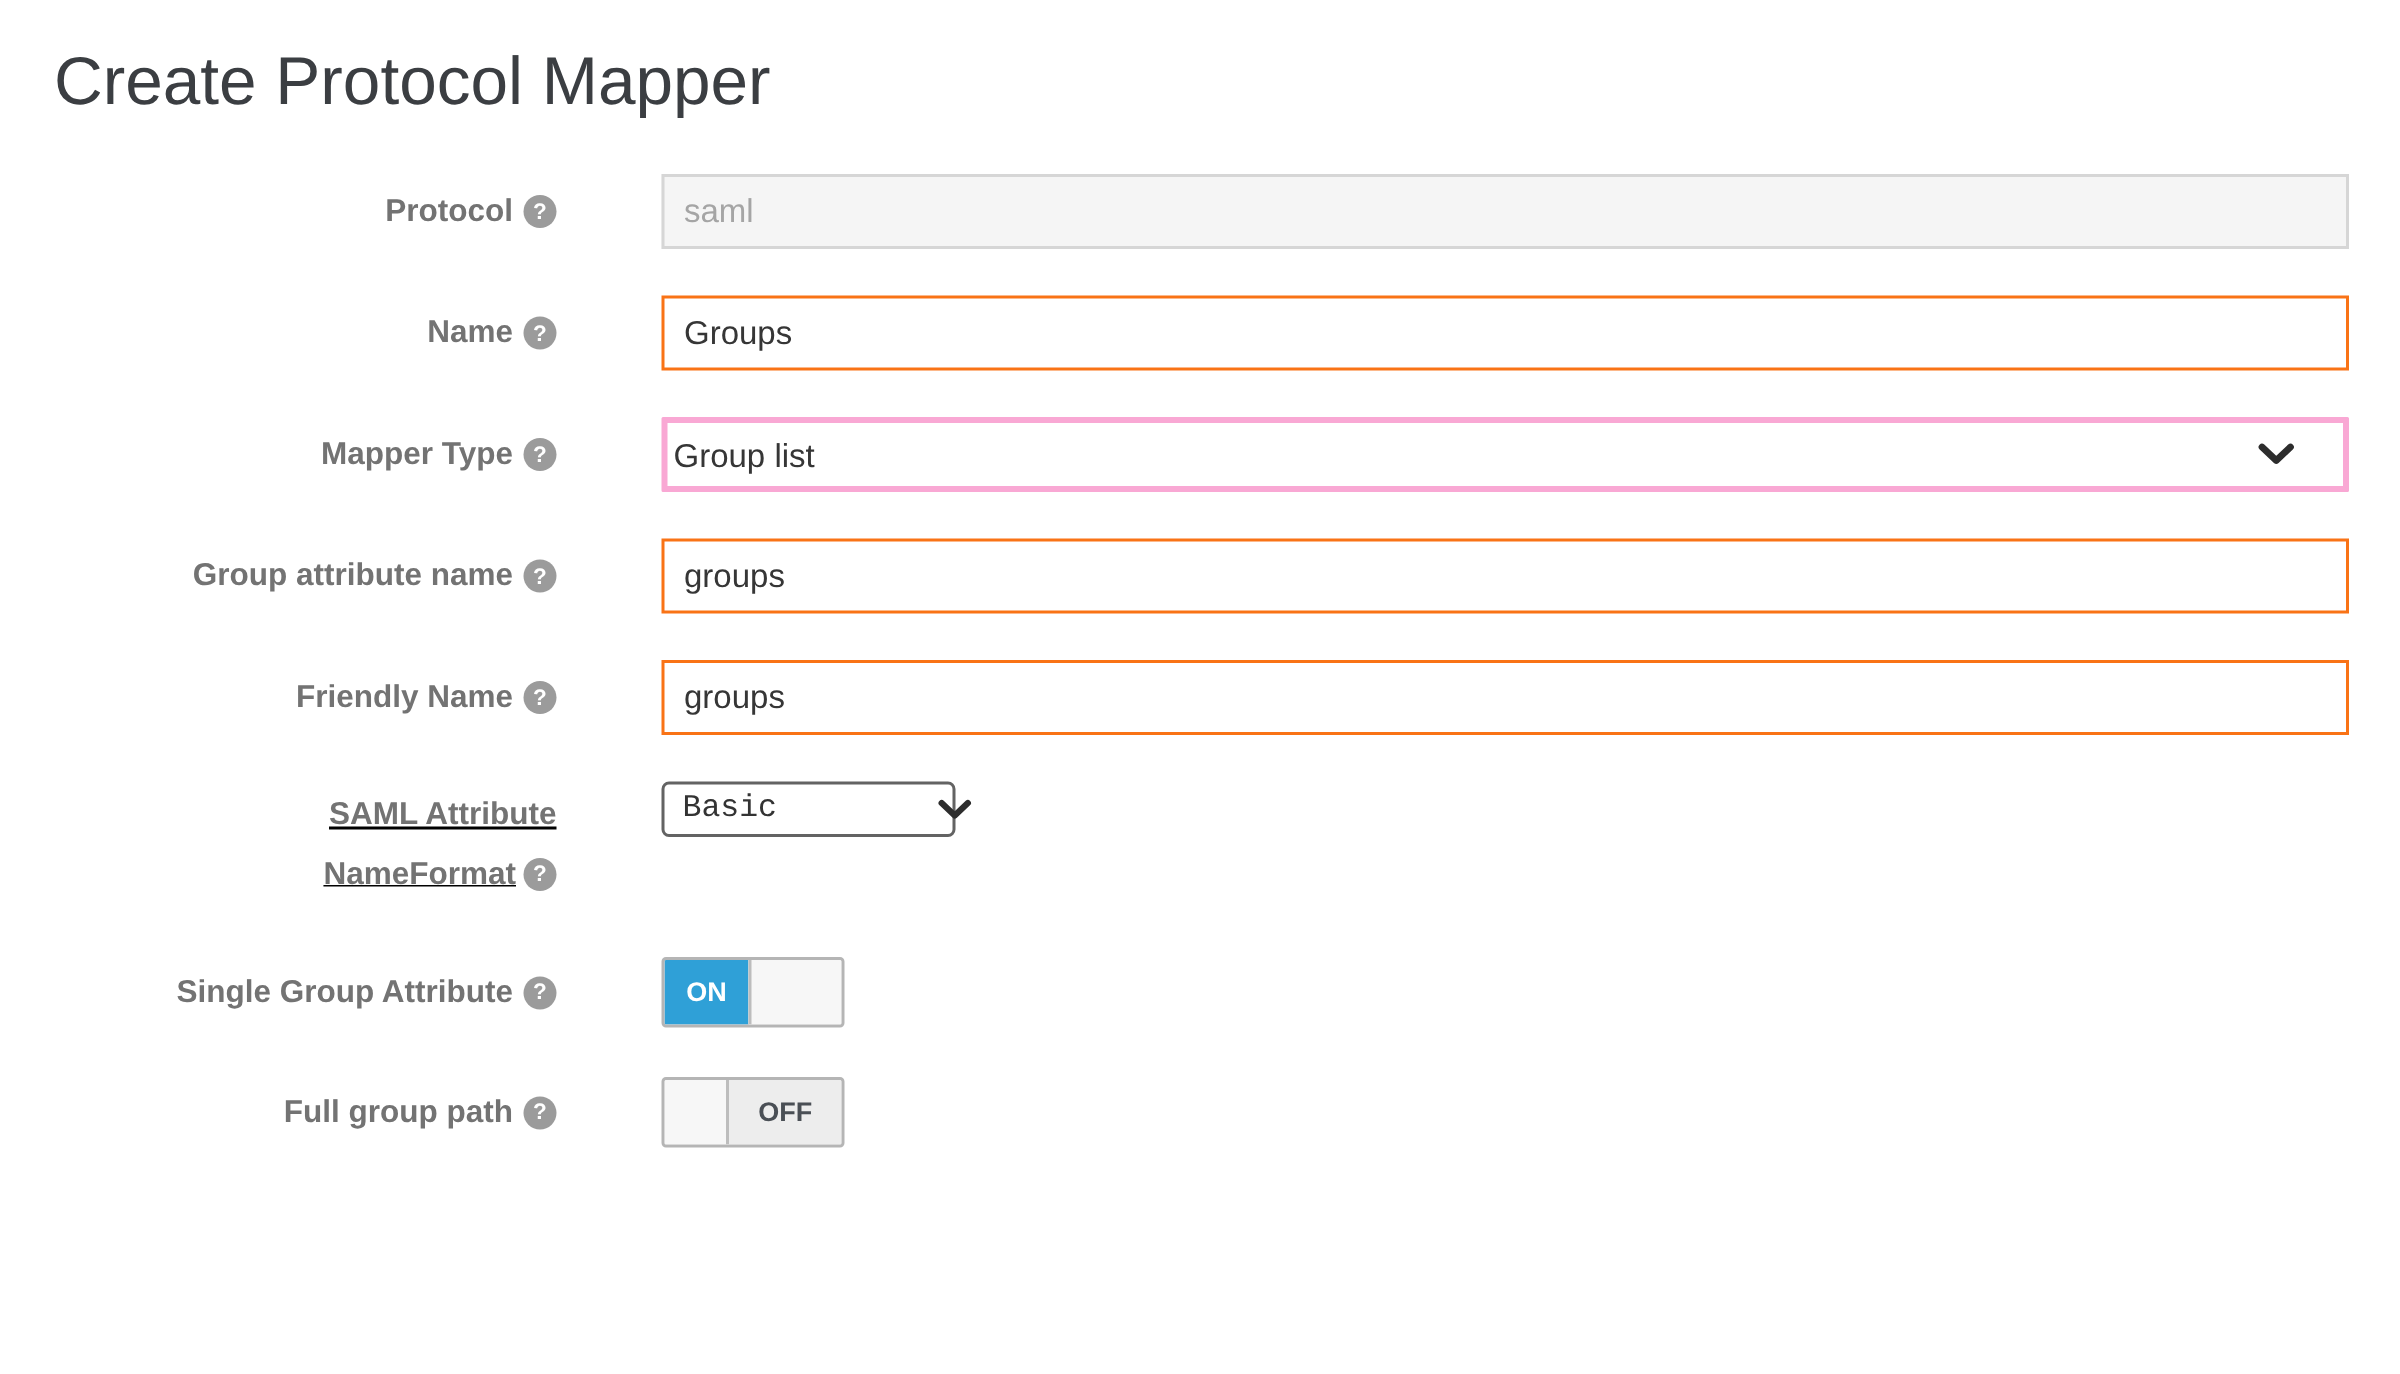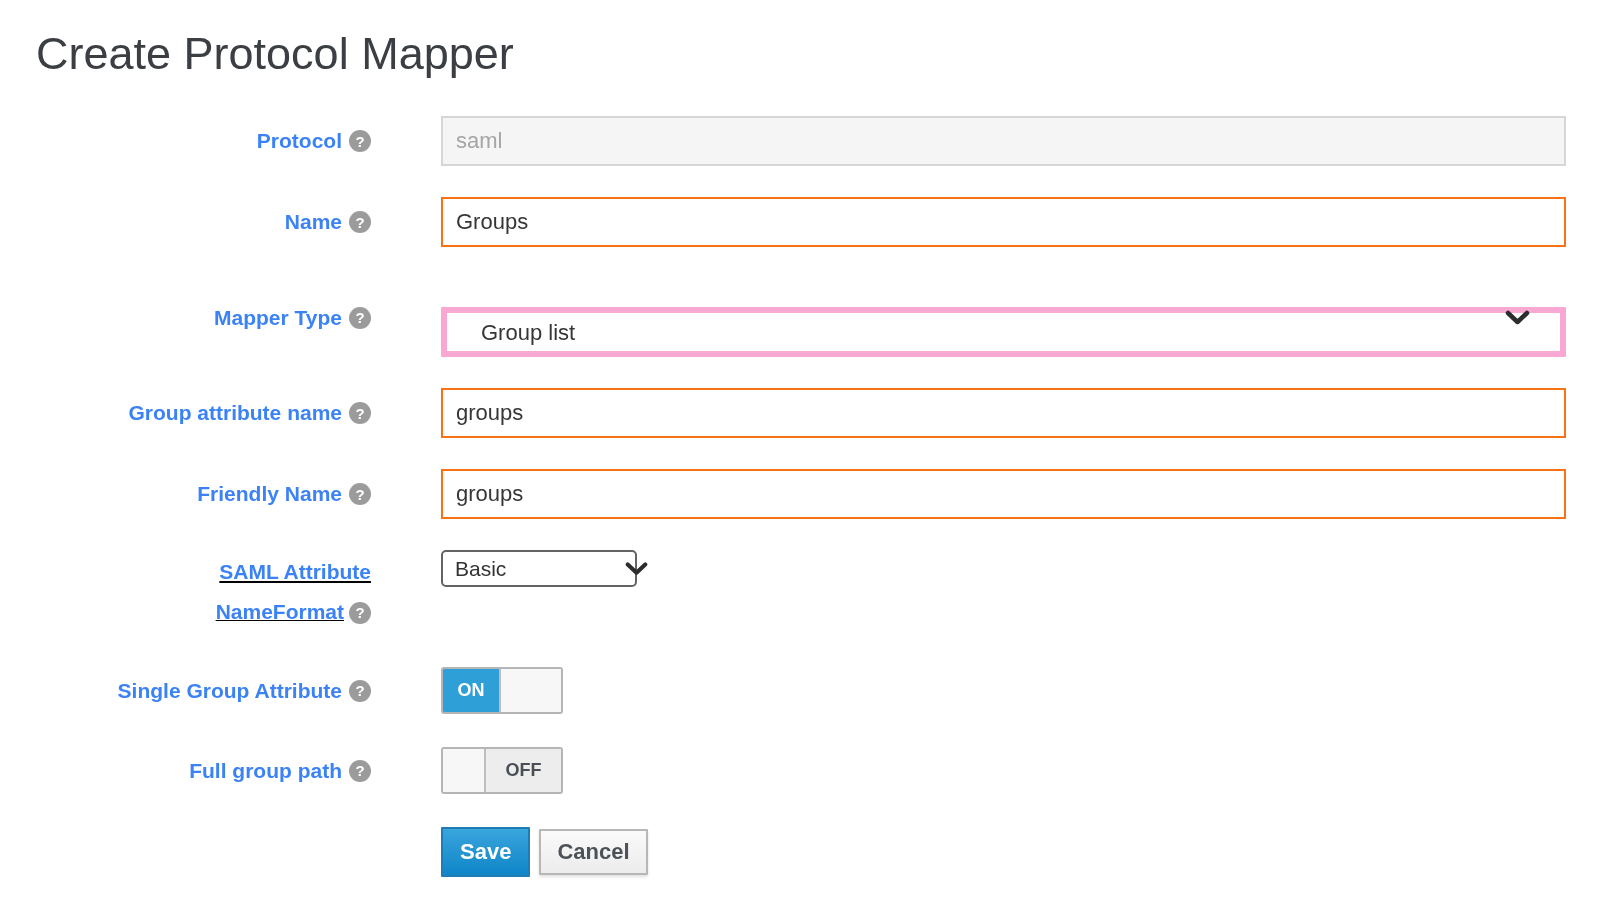--- a/index.html
+++ b/index.html
@@ -26,21 +26,21 @@
     display: flex;
     justify-content: flex-end;
     align-items: center;
     gap: 7px;
     flex-shrink: 0;
   }
   .label-col.top { align-items: flex-start; min-height: 0; text-decoration: underline; }
   .field-label {
     font-size: 21px;
     font-weight: bold;
-    color: #3b82f6;
+    color: #737373;
     white-space: nowrap;
   }
   .label-2line { text-align: right; line-height: 40px; padding-top: 2px; }
   .label-2line .field-label { line-height: 40px; }
 
   .help-icon {
     display: inline-flex;
     width: 22px; height: 22px;
     border-radius: 50%;
     background: #9b9b9b;
@@ -70,34 +70,33 @@
   input.text-input:disabled {
     background: #f5f5f5;
     color: #a5a5a5;
     border-color: #d6d6d6;
   }
 
   .select-wrap { position: relative; }
   select.big-select {
     -webkit-appearance: none; -moz-appearance: none; appearance: none;
     width: 100%; height: 50px;
-    border: 6px solid #f9a8d4;
+    border: 4px solid #f9a8d4;
     border-radius: 1px;
     background: #ffffff;
     color: #363636;
     font-size: 22px;
     font-family: inherit;
-    padding: 0 34px;
+    padding: 0 4px;
     outline: none;
     cursor: pointer;
-    margin-top: 29px;
   }
   .select-wrap .chevron { position: absolute; right: 36px; top: 50%; transform: translateY(-50%); pointer-events: none; display: flex; }
 
-  .select-wrap.small { width: 220px; }
+  .select-wrap.small { width: 220px; font-family: Liberation Mono, monospace; }
   select.small-select {
     -webkit-appearance: none; -moz-appearance: none; appearance: none;
     width: 196px; height: 37px;
     border: 2px solid #636363;
     border-radius: 5px;
     background: #ffffff;
     color: #333333;
     font-size: 21px;
     font-family: inherit;
     padding: 0 12px;
@@ -258,18 +257,14 @@
       <span class="help-icon">?</span>
     </div>
     <div class="control-col">
       <div class="switch state-off">
         <span class="handle"></span>
         <span class="cell off-cell">OFF</span>
       </div>
     </div>
   </div>
 
-  <div class="buttons-row">
-    <button class="btn-save" type="button">Save</button>
-    <button class="btn-cancel" type="button">Cancel</button>
-  </div>
 
 </div>
 
 </body></html>

